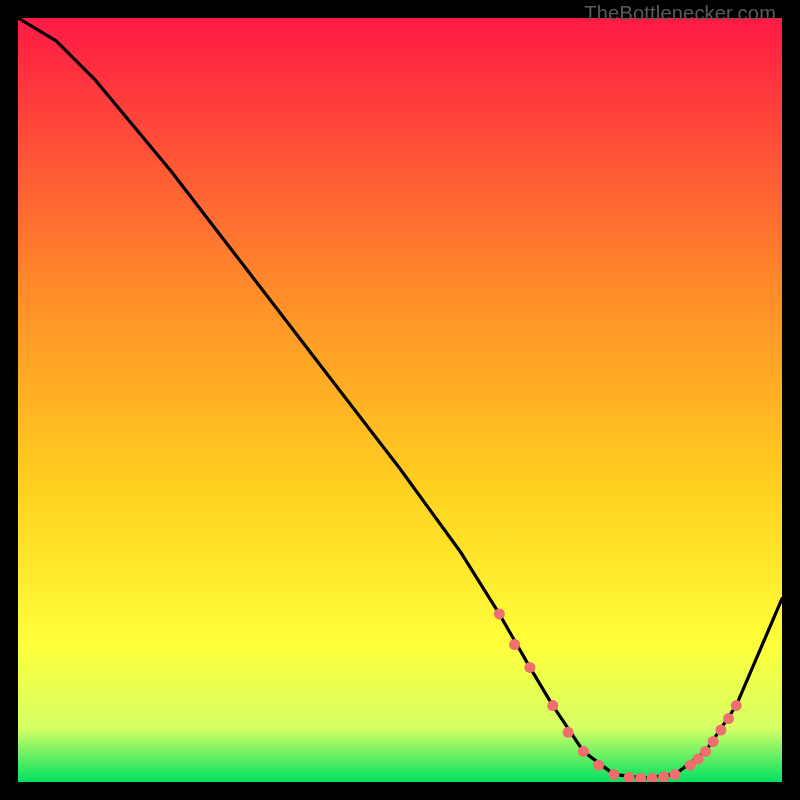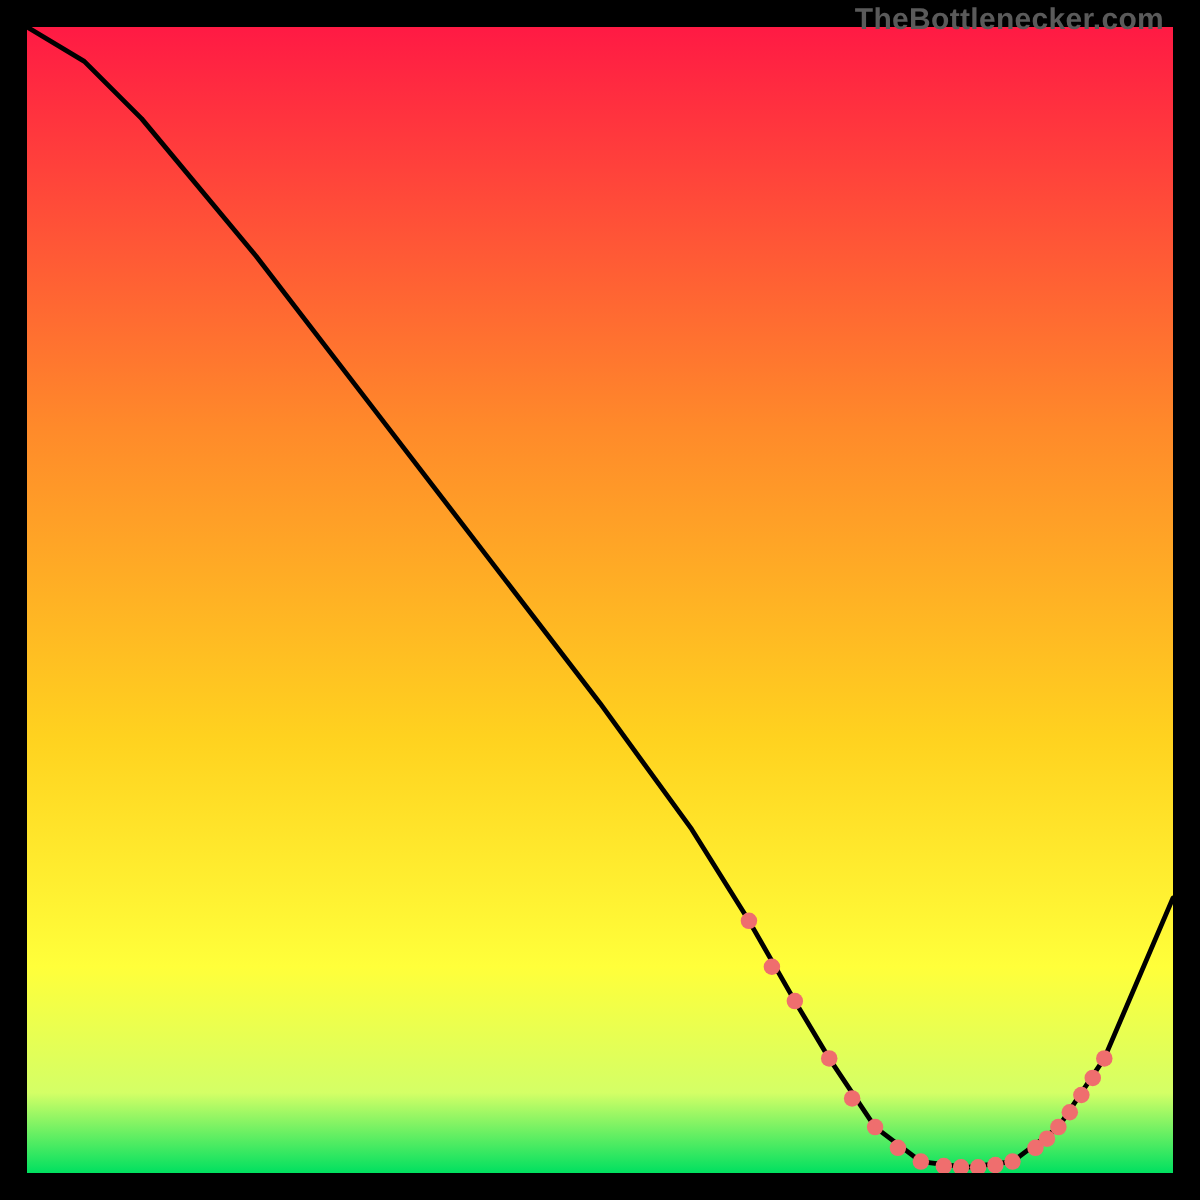--- a/index.html
+++ b/index.html
@@ -24,21 +24,21 @@
     left: 0;
     top: 0;
     width: 764px;
     height: 764px;
   }
   .watermark {
     position: absolute;
     top: 2px;
     right: 24px;
     font-size: 20px;
-    font-weight: 700;
+    font-weight: 400;
     color: #5a5a5a;
     letter-spacing: 0.2px;
     user-select: none;
   }
 </style>
 </head>
 <body>
 
 <div class="frame">
   <svg class="plot" viewBox="0 0 764 764">

